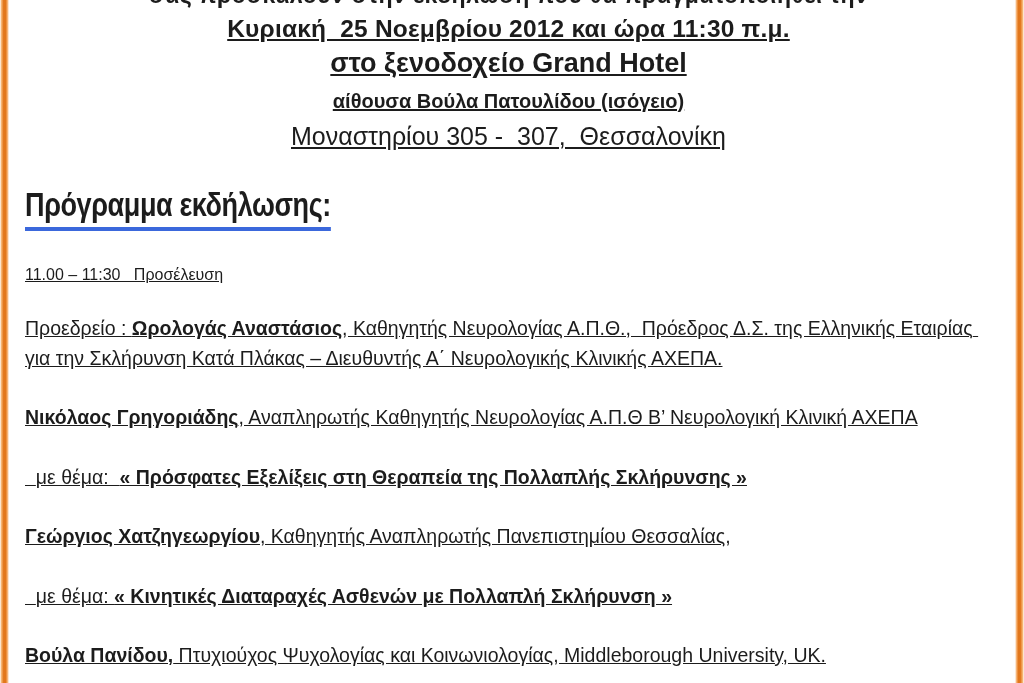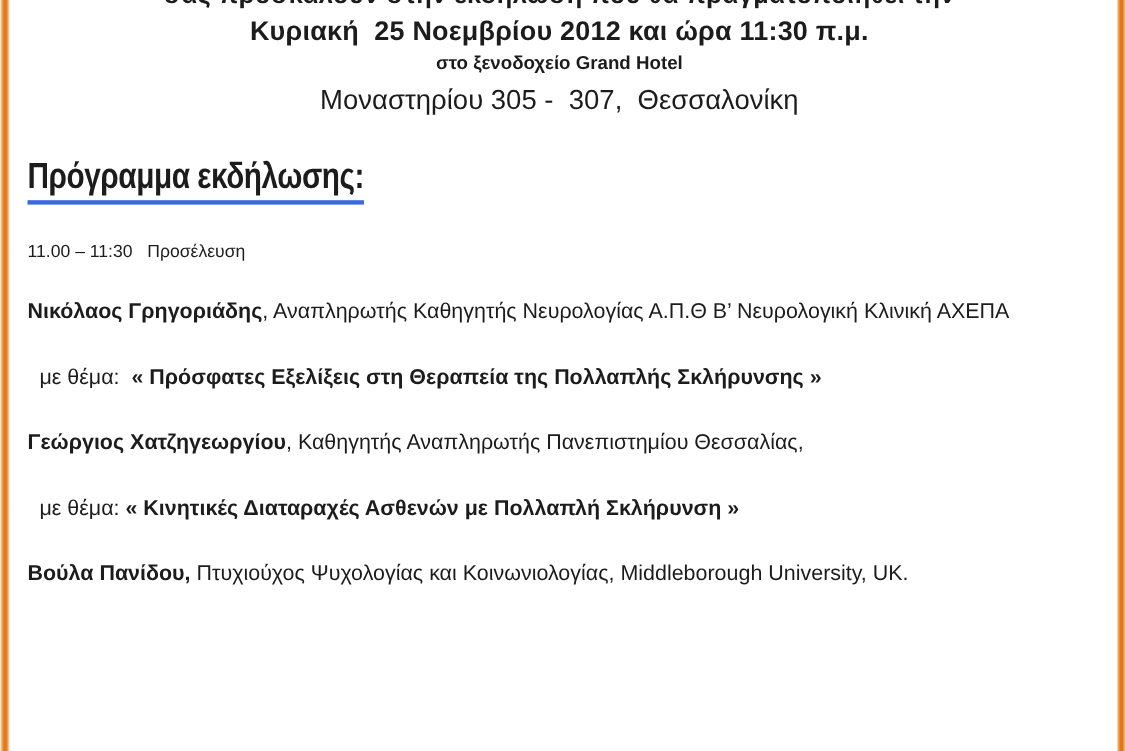--- a/index.html
+++ b/index.html
@@ -34,21 +34,21 @@
 
   .page {
     position: relative;
     padding: 0 32px 0 25px;
     box-sizing: border-box;
     width: 100%;
     height: 100%;
   }
 
   .center { text-align: center; }
-  .pre { white-space: pre-wrap; }
+  .pre { white-space: pre-wrap; text-decoration: underline; }
 
   
   .clip-line {
     height: 8px;
     overflow: hidden;
     text-align: center;
   }
   .clip-line .inner {
     display: inline-block;
     font-weight: 700;
@@ -60,21 +60,21 @@
   }
 
   .hdr-date {
     margin-top: 7px;
     font-size: 24.5px;
     font-weight: 700;
     letter-spacing: 0.2px;
   }
   .hdr-hotel {
     margin-top: 5px;
-    font-size: 17px;
+    font-size: 27px;
     font-weight: 700;
   }
   .hdr-hall {
     margin-top: 11px;
     font-size: 20px;
     font-weight: 600;
   }
   .hdr-address {
     margin-top: 9px;
     font-size: 25px;
@@ -116,28 +116,30 @@
 <div class="frame-edge right"></div>
 
 <div class="page">
 
   <div class="clip-line">
     <span class="inner">σας προσκαλούν στην εκδήλωση που θα πραγματοποιηθεί την</span>
   </div>
 
   <div class="center hdr-date pre">Κυριακή  25 Νοεμβρίου 2012 και ώρα 11:30 π.μ.</div>
   <div class="center hdr-hotel pre">στο ξενοδοχείο Grand Hotel</div>
+  <div class="center hdr-hall pre">αίθουσα Βούλα Πατουλίδου (ισόγειο)</div>
   <div class="center hdr-address pre">Μοναστηρίου 305 -  307,  Θεσσαλονίκη</div>
 
   <div class="section-heading-wrap">
     <span class="section-heading">Πρόγραμμα εκδήλωσης:</span>
   </div>
 
   <div class="schedule-line pre">11.00 – 11:30   Προσέλευση</div>
 
+  <p class="para pre"><span>Προεδρείο : </span><span class="b">Ωρολογάς Αναστάσιος</span><span>, Καθηγητής Νευρολογίας Α.Π.Θ.,  Πρόεδρος Δ.Σ. της Ελληνικής Εταιρίας για την Σκλήρυνση Κατά Πλάκας – Διευθυντής Α΄ Νευρολογικής Κλινικής ΑΧΕΠΑ.</span></p>
 
   <p class="para pre"><span class="b">Νικόλαος Γρηγοριάδης</span><span>, Αναπληρωτής Καθηγητής Νευρολογίας Α.Π.Θ Β’ Νευρολογική Κλινική ΑΧΕΠΑ</span><br>
   <span>με θέμα:  </span><span class="b">« Πρόσφατες Εξελίξεις στη Θεραπεία της Πολλαπλής Σκλήρυνσης »</span></p>
 
   <p class="para pre"><span class="b">Γεώργιος Χατζηγεωργίου</span><span>, Καθηγητής Αναπληρωτής Πανεπιστημίου Θεσσαλίας,</span><br>
   <span>με θέμα: </span><span class="b">« Κινητικές Διαταραχές Ασθενών με Πολλαπλή Σκλήρυνση »</span></p>
 
   <p class="para pre"><span class="b">Βούλα Πανίδου,</span><span> Πτυχιούχος Ψυχολογίας και Κοινωνιολογίας, Middleborough University, UK.</span><br>
   </p>
 

